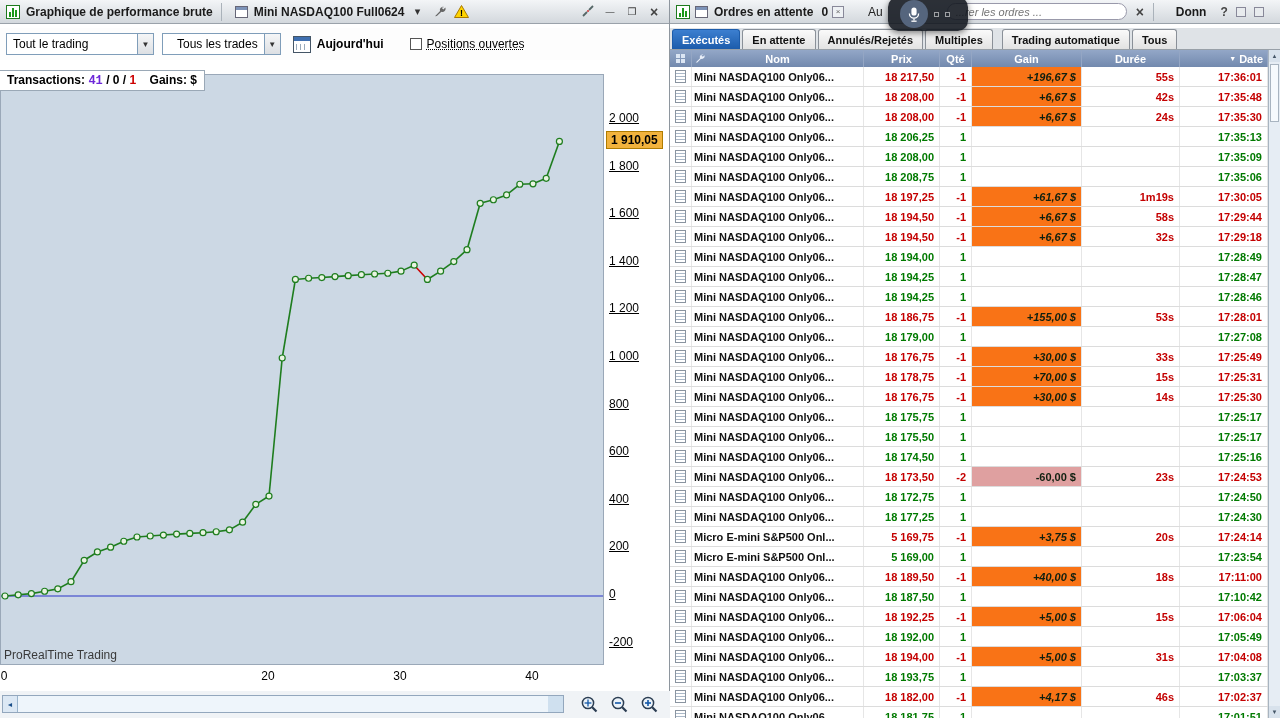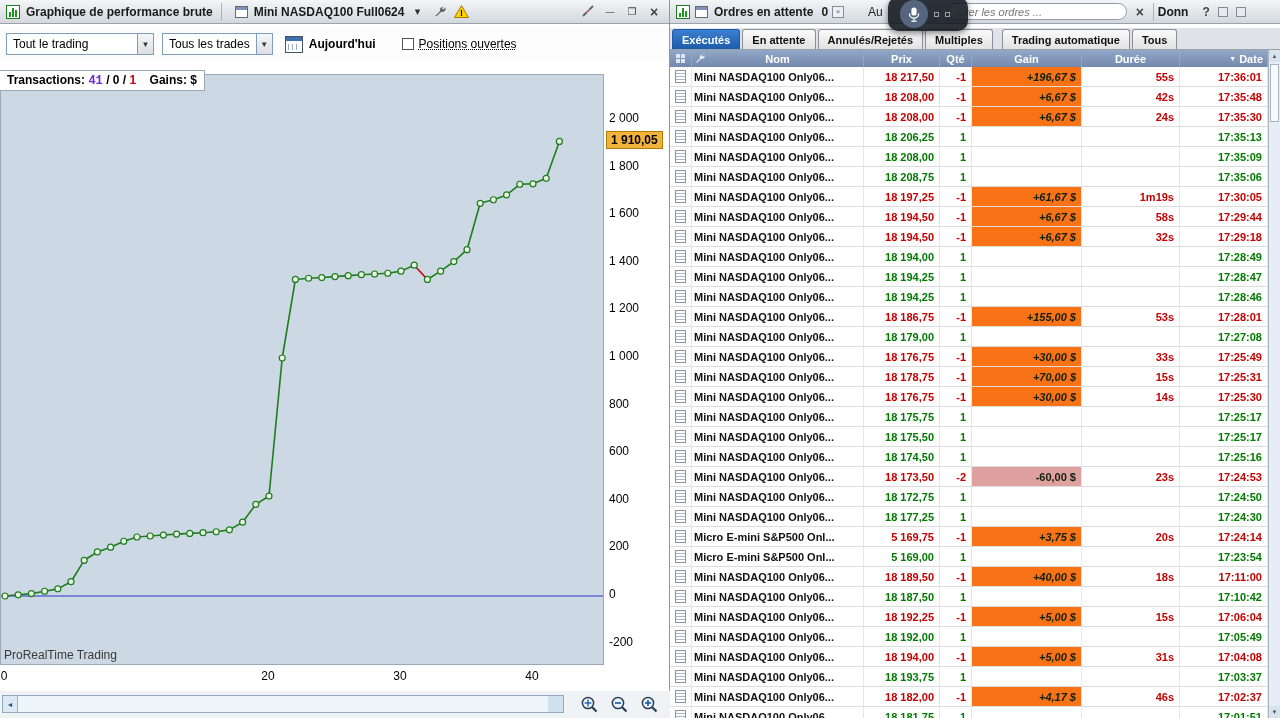--- a/index.html
+++ b/index.html
@@ -41,21 +41,21 @@
   .open-pos { text-decoration:underline dotted; }
 
   .stats-box { position:absolute; left:0; top:70px; background:#fff; border:1px solid #9aa8b6; border-left:none;
                padding:2px 7px; font-size:12px; font-weight:bold; z-index:3; white-space:nowrap; }
   .stats-box .wins { color:#6d28d9;font-family:Liberation Mono, monospace; } .stats-box .losses { color:#cc0000; }
   .stats-box .gains { margin-left:10px; }
 
   .plot { position:absolute; left:0; top:74px; width:604px; height:591px; background:#ccd8e4; border:1px solid #9aa8b8; }
   .plot svg { display:block; }
   .watermark { position:absolute; left:4px; top:648px; font-size:12px; color:#3a3a3a; z-index:2; }
-  .ylab { position:absolute; left:609px; font-size:12px; color:#000; white-space:nowrap; }
+  .ylab { position:absolute; left:609px; font-size:12px; color:#000; white-space:nowrap;text-decoration:underline; }
   .xlab { position:absolute; top:669px; transform:translateX(-50%); font-size:12px; color:#000; }
   .value-badge { position:absolute; left:606px; background:#f2b33d; border:1px solid #b07c00; color:#000;
                  font-size:12px; font-weight:bold; padding:1px 4px; z-index:2; white-space:nowrap; }
 
   .lbottom { position:absolute; left:0; bottom:0; width:670px; height:27px; background:#f0f3f6; }
   .hscroll { position:absolute; left:2px; top:4px; width:562px; height:18px; background:#cfe0ef; border:1px solid #93a7bd; }
   .harrow { position:absolute; top:0; width:15px; height:100%; background:#dce8f4; display:flex; align-items:center;
             justify-content:center; font-size:7px; color:#1b4f8a; }
   .harrow.left { left:0; border-right:1px solid #9ab4cc; }
   .harrow.right { right:0; border-left:1px solid #9ab4cc; }
@@ -72,21 +72,21 @@
   .clear-filter-icon::before { content:"×"; }
   .au-label { margin-left:24px; color:#222; }
   .search-input { margin-left:64px; width:180px; height:17px; border:1px solid #99a; border-radius:9px;
                   font-style:italic; font-size:11px; color:#888; padding:0 8px;
                   font-family:"Liberation Sans",sans-serif; background:#fff; }
   .mic-overlay { position:absolute; left:218px; top:-3px; width:80px; height:34px; background:rgba(16,20,28,0.88);
                  border-radius:10px; box-shadow:0 2px 6px rgba(0,0,0,0.5); display:flex; align-items:center; z-index:5; }
   .mic-circle { width:28px; height:28px; border-radius:50%; background:#55657d; margin-left:12px;
                 display:flex; align-items:center; justify-content:center; }
   .mic-mark { width:5px; height:5px; border:1px solid rgba(255,255,255,0.55); margin-left:6px; }
-  .frag-title { font-weight:bold; margin-left:0; }
+  .frag-title { font-weight:bold; margin-left:18px; }
   .help-icon { margin-left:14px; color:#444; font-weight:bold; }
   .sq-btn { width:10px; height:10px; border:1px solid #889; background:#e8ebee; margin-left:8px; }
 
   .tabsbar { position:absolute; left:0; top:28px; width:100%; height:22px; background:#dfe3e7;
              border-bottom:1px solid #98a0a8; display:flex; align-items:flex-end; padding-left:2px; }
   .tab { height:20px; display:flex; align-items:center; padding:0 9px; font-size:11px; font-weight:bold;
          background:linear-gradient(#fafafa,#e2e2e2); border:1px solid #8a9098; border-bottom:none;
          border-radius:3px 3px 0 0; margin-right:2px; color:#111; white-space:nowrap; }
   .tab.active { background:linear-gradient(#3c7fd0,#1c5cab); color:#fff; border-color:#1c5cab; }
   .tab.gap { margin-left:7px; }
@@ -161,21 +161,21 @@
       <span class="ctl min-icon"></span>
       <span class="ctl max-icon"></span>
       <span class="ctl close-icon" style="margin-right:6px"></span>
     </div>
 
     <div class="toolbar">
       <div class="select" style="min-width:148px; justify-content:space-between;">
         <span class="sel-text">Tout le trading</span>
         <span class="sel-btn">▼</span>
       </div>
-      <div class="select" style="min-width:110px; justify-content:flex-start;">
+      <div class="select" style="min-width:110px; justify-content:flex-start;padding-left:8px;">
         <span class="sel-text">Tous les trades</span>
         <span class="sel-btn">▼</span>
       </div>
       <span class="cal-icon"></span>
       <span class="today">Aujourd'hui</span>
       <span class="cb"></span>
       <span class="open-pos">Positions ouvertes</span>
     </div>
 
     <div class="stats-box">

